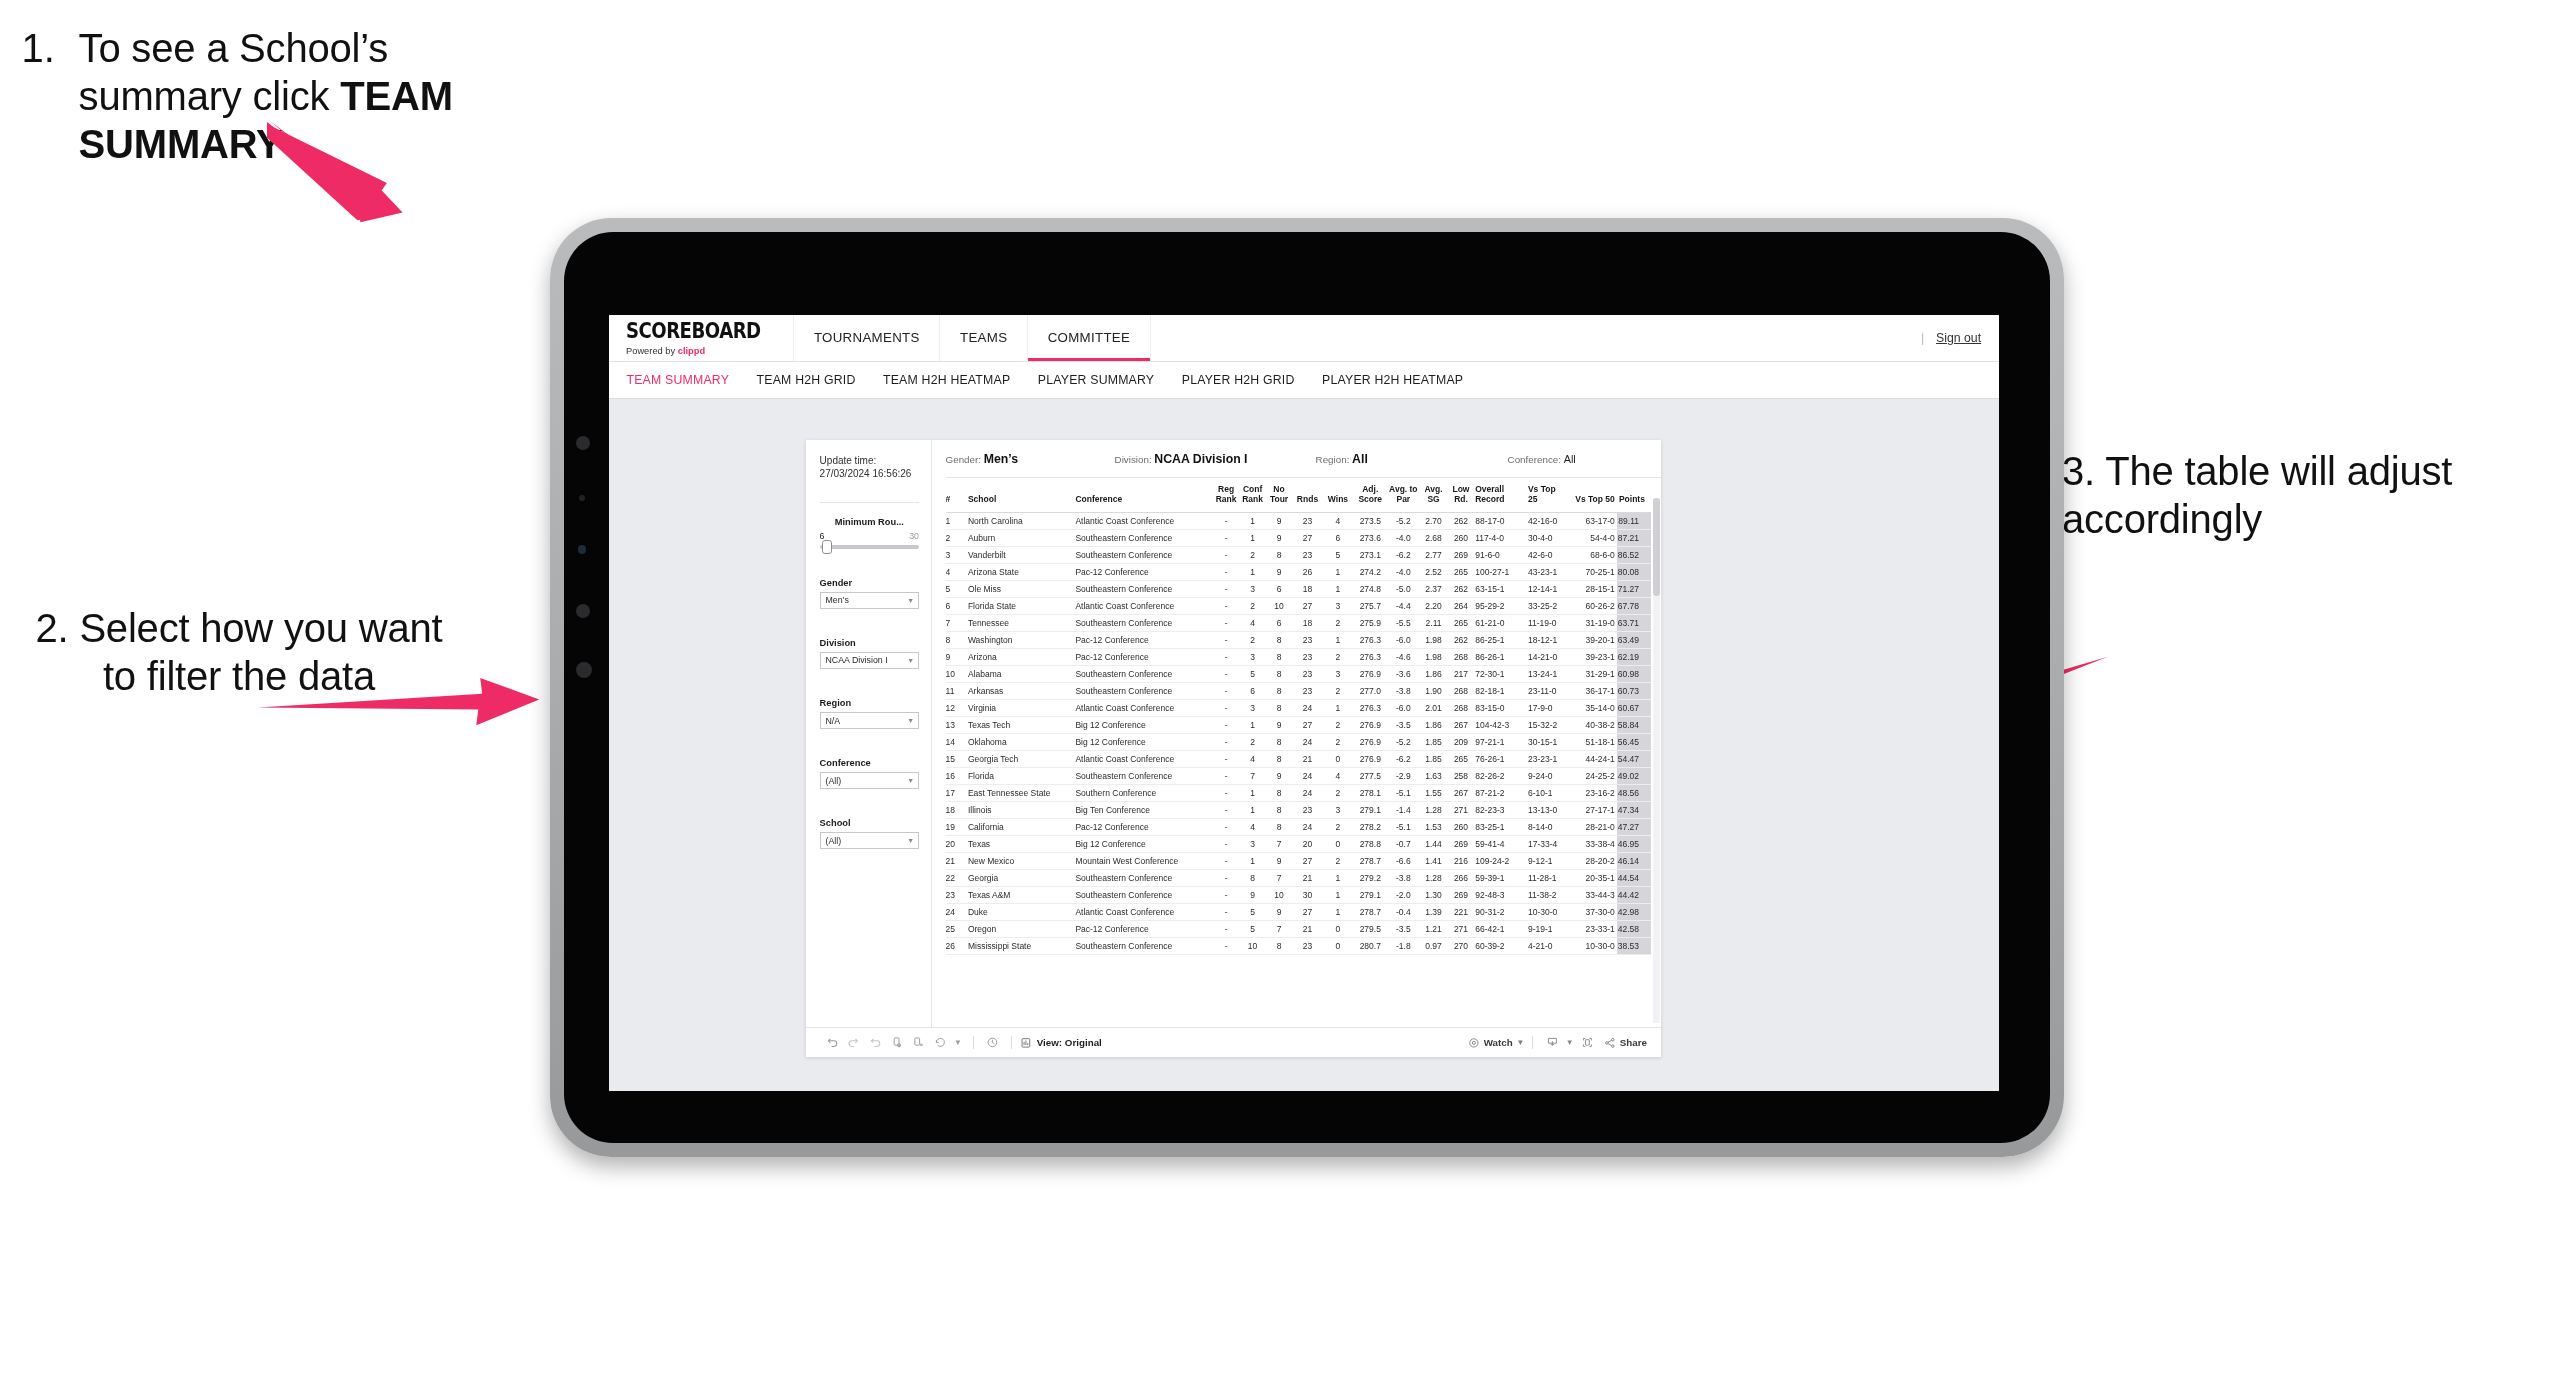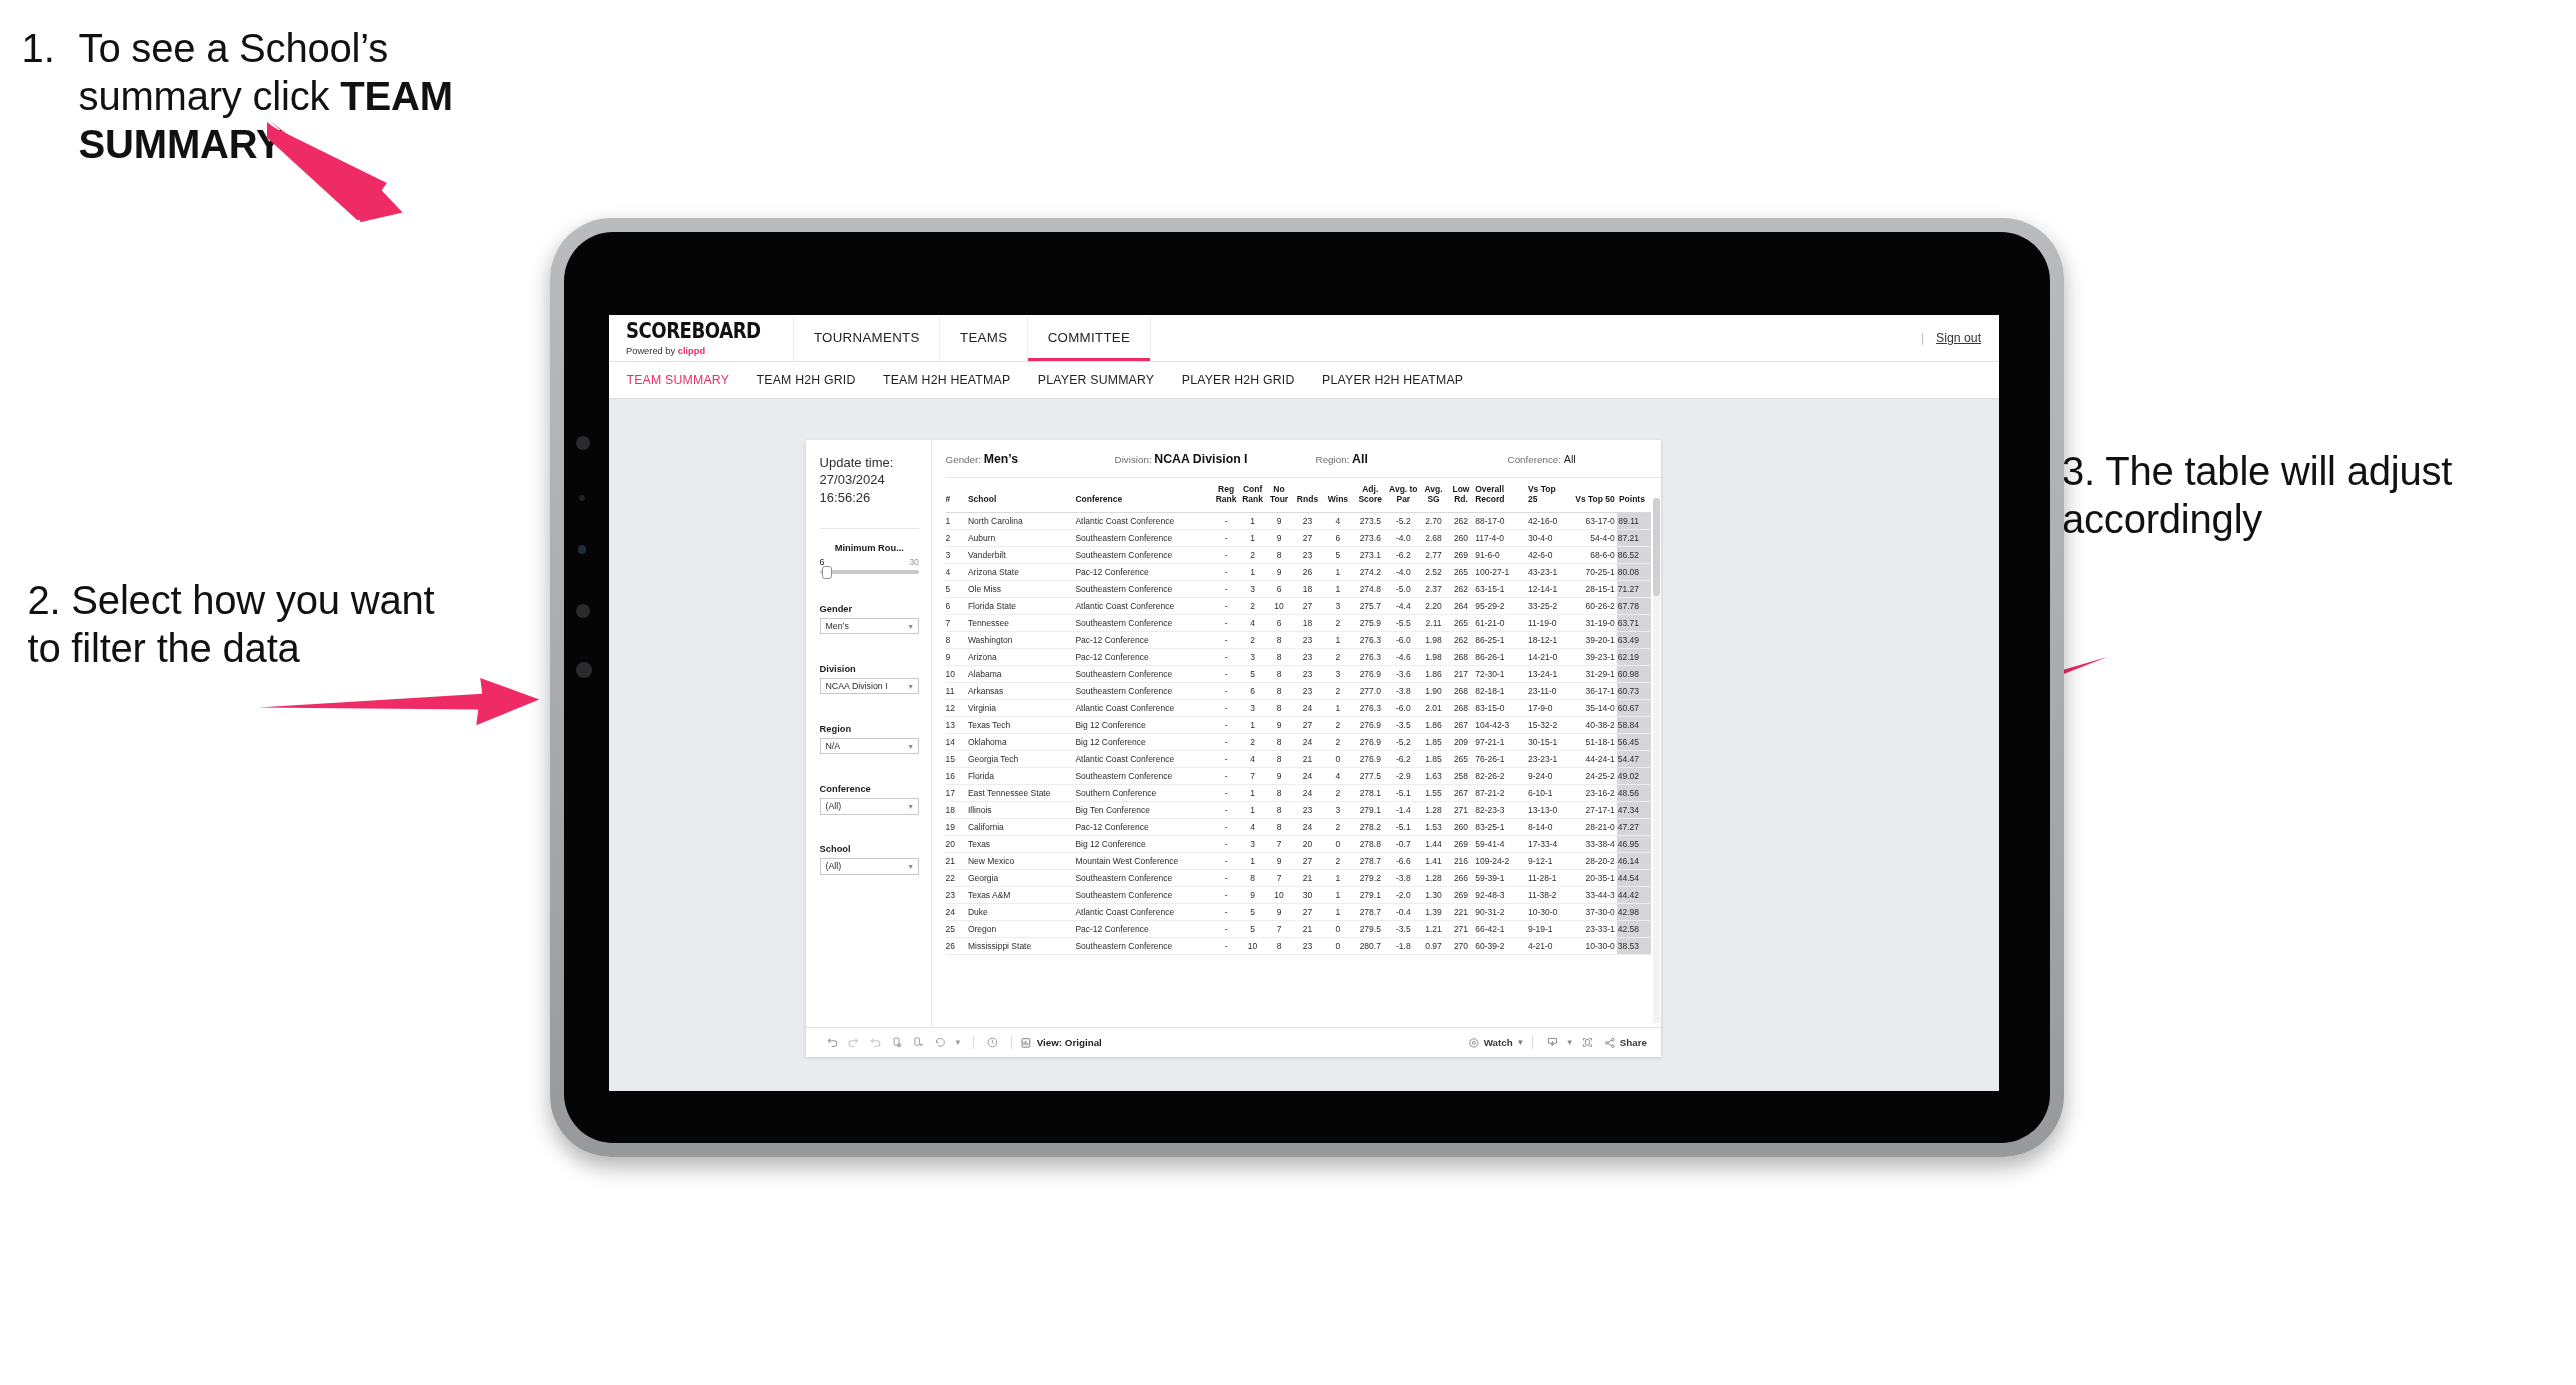--- a/index.html
+++ b/index.html
@@ -17,21 +17,21 @@
     color: #111111;
     font-size: 40px;
     line-height: 1.21;
     font-family: "Liberation Sans", sans-serif;
     letter-spacing: -0.2px;
   }
   .annot b { font-weight: 700; }
   #annot1 { left: 21.6px; top: 23.6px; width: 521px; }
   #annot1 .num { position:absolute; left:0; top:0; }
   #annot1 .body { display:block; padding-left: 57px; }
-  #annot2 { left: 27.5px; top: 576px; width: 423px; }
+  #annot2 { left: 27.5px; top: 604px; width: 423px; text-align: center; }
   #annot3 { left: 2062px; top: 447px; width: 511px; }
 
   
   .arrow { position: absolute; }
 
   
   #tablet {
     position: absolute;
     left: 550px; top: 218px;
     width: 1514px; height: 939px;
@@ -120,21 +120,21 @@
     display:flex; flex-direction:column;
   }
   #cardbody { flex:1; display:flex; min-height:0; }
 
   
   #sidebar {
     width: 126px; flex:0 0 126px; background:#fff;
     border-right: 1px solid #e6e6e8;
     padding: 13.8px 11.8px 0 13.8px;
   }
-  .upd-label { font-size: 13px; color:#2f2f2f; line-height:1.35; }
+  .upd-label { font-size: 10px; color:#2f2f2f; line-height:1.35; }
   .side-sep { height:1px; background:#e6e6e8; margin: 21.6px 0 13.8px 0; }
   .filter { margin-bottom: 15.7px; }
   .filter .flabel { font-size: 9.3px; color:#1b1b1b; font-weight:600; margin-bottom: 3.9px; }
   .sel {
     height: 16.7px; border:1px solid #c8c8cc; background:#fff;
     display:flex; align-items:center; justify-content:space-between;
     padding: 0 3.9px 0 4.9px; font-size: 8.8px; color:#2a2a2a;
   }
   .sel .caret { font-size: 6.9px; color:#8a8a8a; }
   .slider-row { display:flex; justify-content:space-between; font-size:8.8px; color:#555; margin-bottom:2.9px;}

